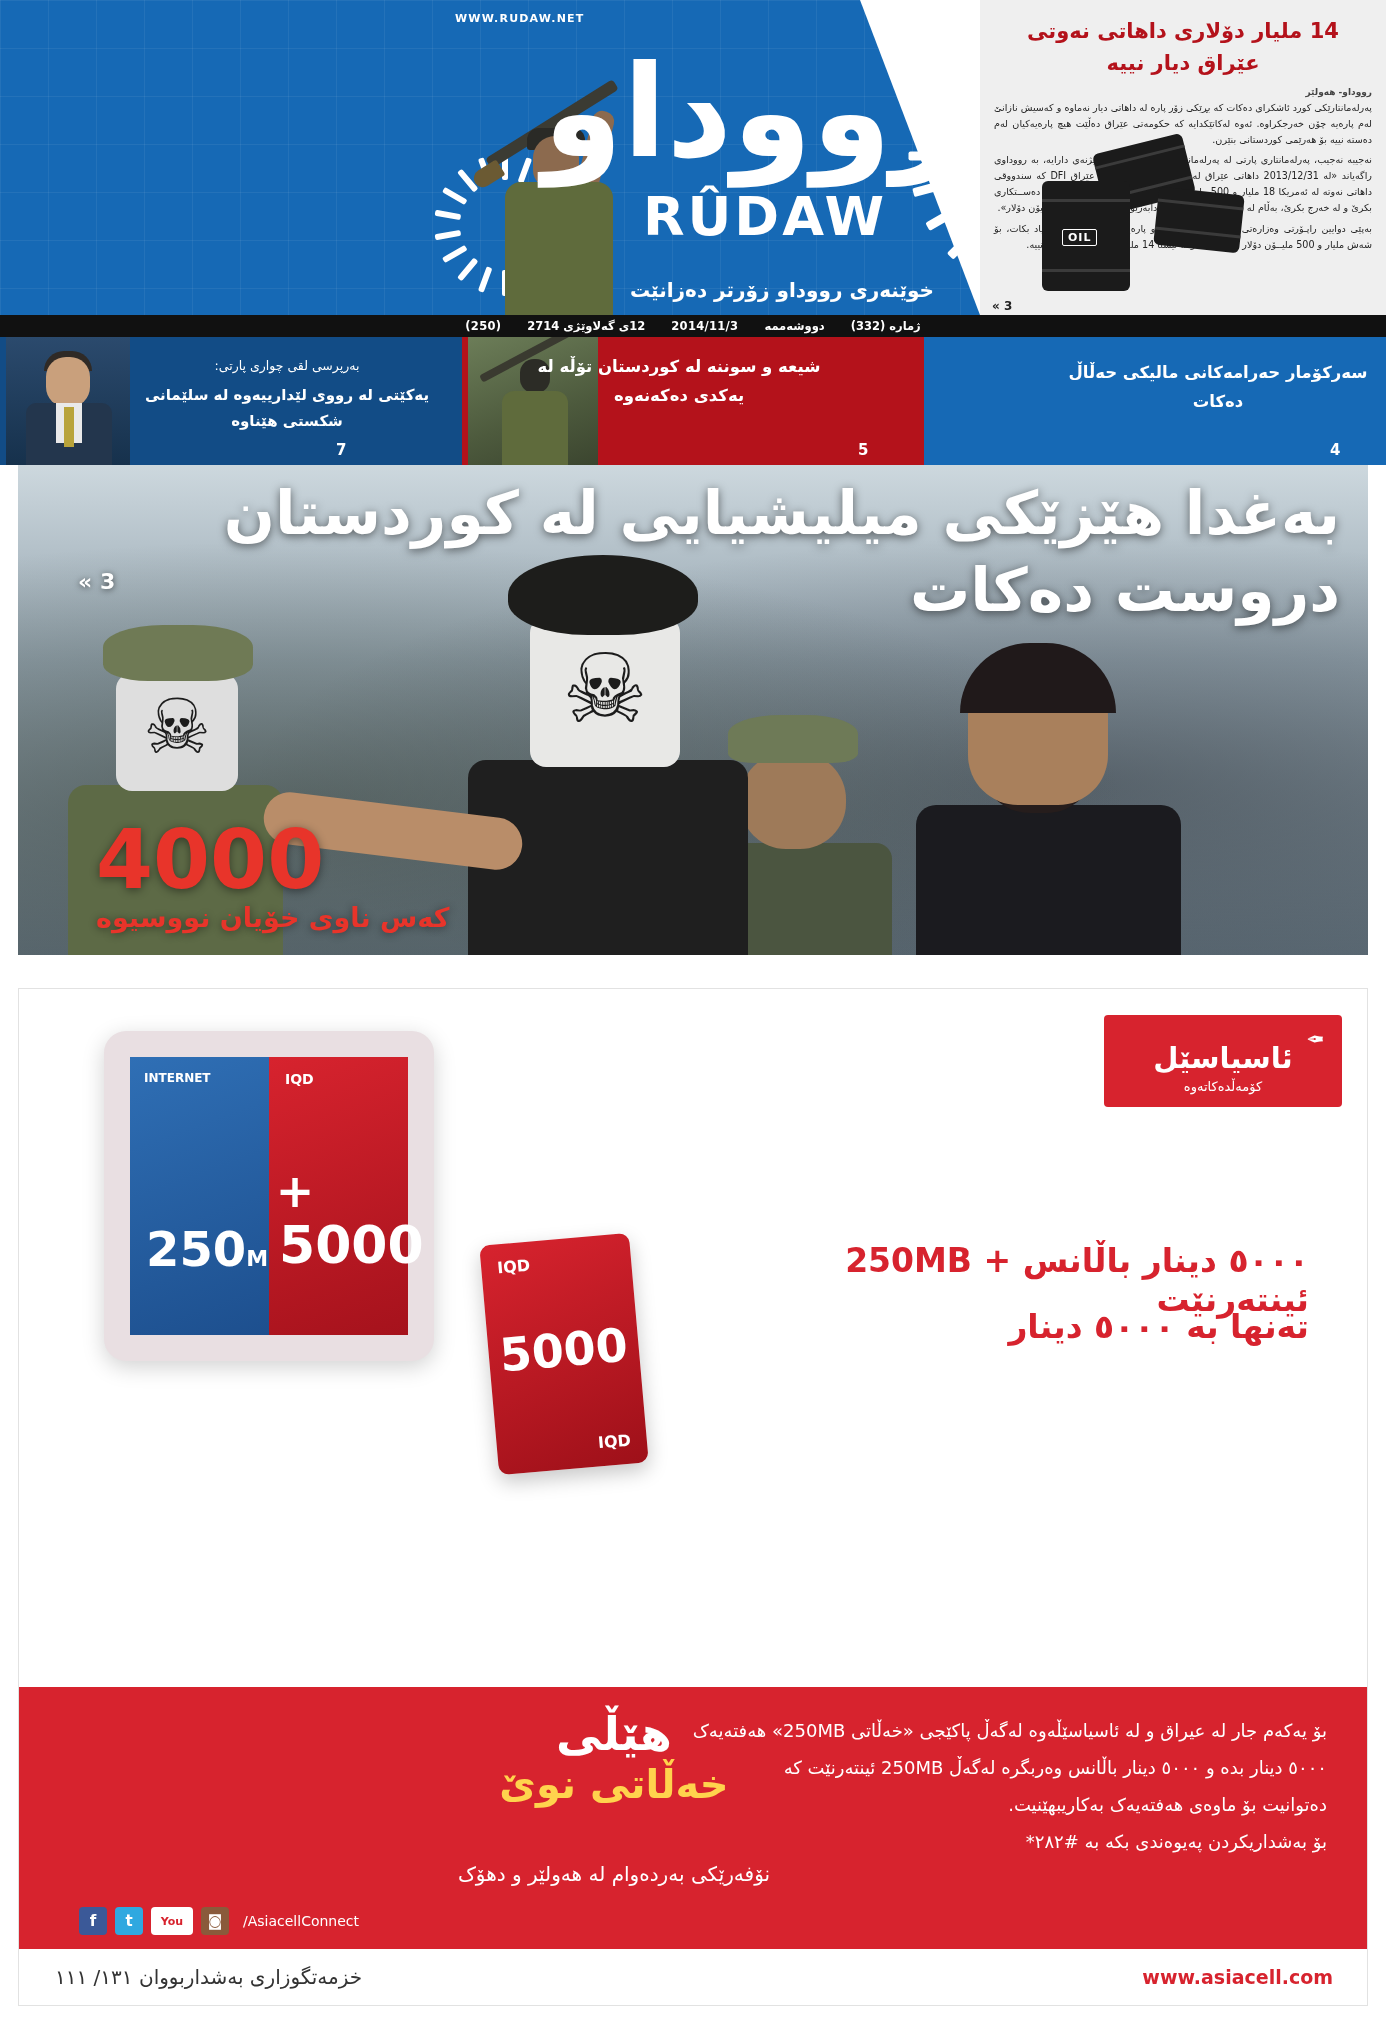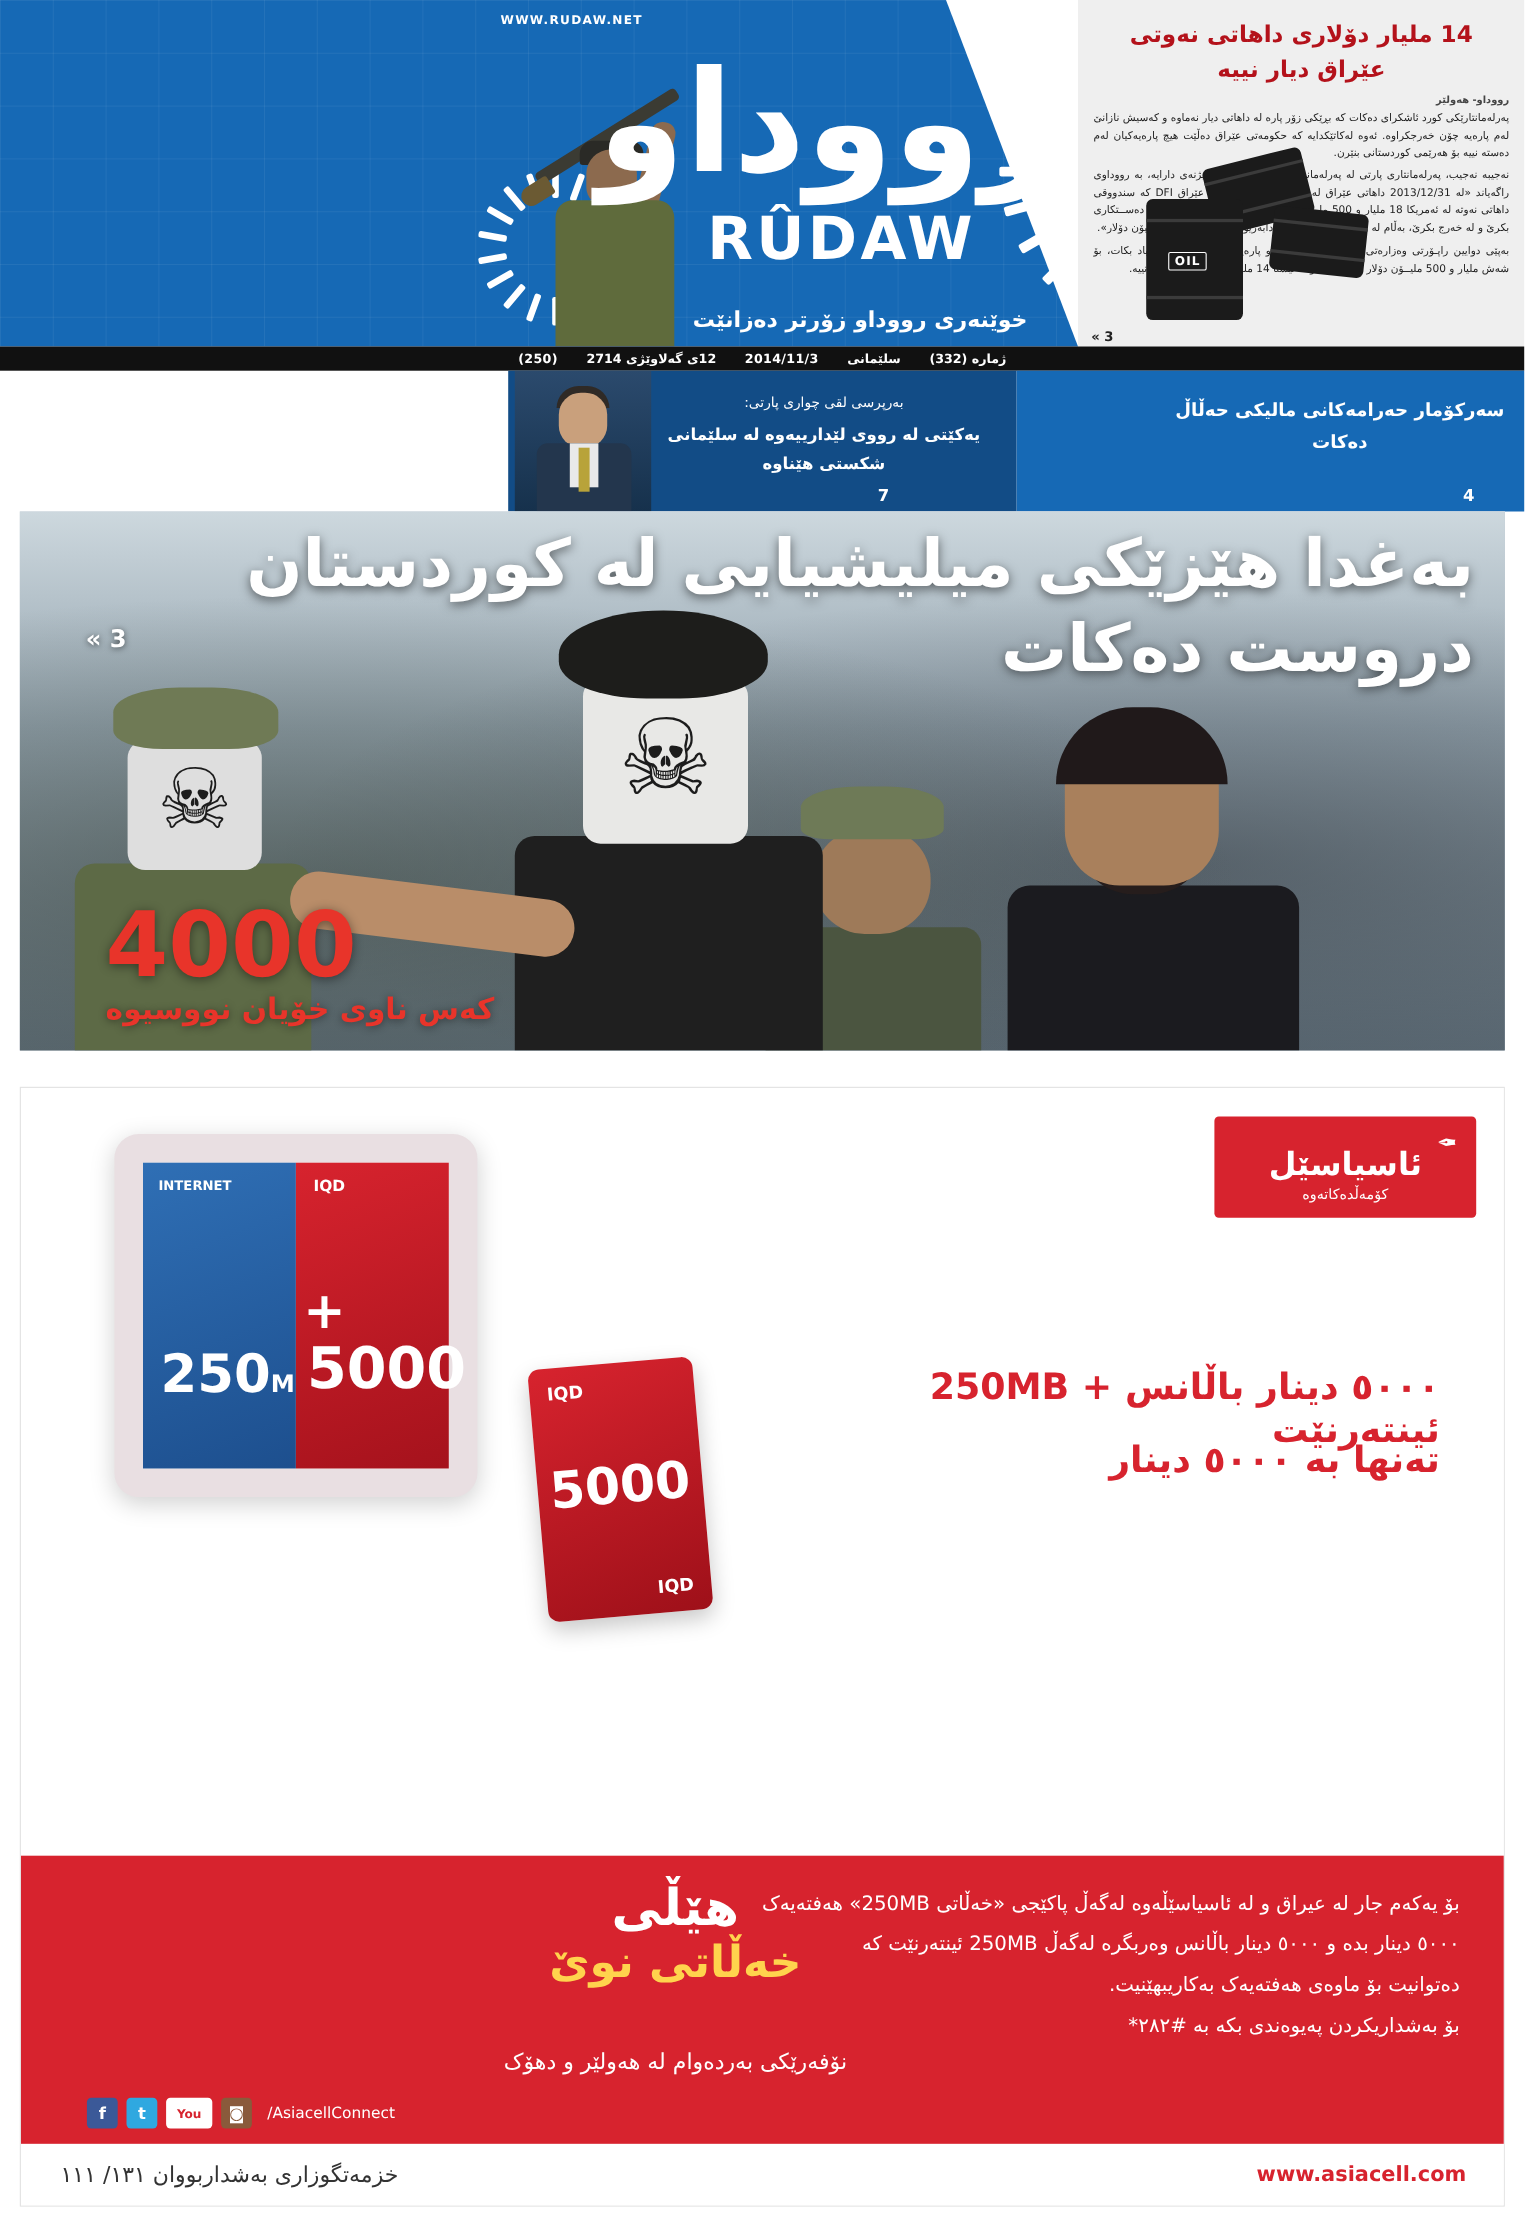--- a/index.html
+++ b/index.html
@@ -709,33 +709,42 @@
             <div class="rim" style="top:88px"></div>
           <div class="barrel-label" style="left:20px; top:48px;">OIL</div>
         </div>
       </div>
       <div class="oil-page-ref">3 »</div>
     </div>
   </div>
 
   <div class="datebar">
     <span>ژمارە (332)</span>
-    <span>سلێمانی</span>
+    <span>دووشەممە</span>
     <span>2014/11/3</span>
     <span>12ی گەلاوێژی 2714</span>
     <span>(250)</span>
   </div>
 
   <div class="teasers">
 
     <div class="teaser t1">
       <div class="txt">سەرکۆمار حەرامەکانی مالیکی حەڵاڵ دەکات</div>
       <div class="num">4</div>
     </div>
 
+    <div class="teaser t2">
+      <div class="t-photo-fighter">
+        <div class="rpg"></div>
+        <div class="h"></div>
+        <div class="b"></div>
+      </div>
+      <div class="txt">شیعە و سوننە لە کوردستان تۆڵە لە یەکدی دەکەنەوە</div>
+      <div class="num">5</div>
+    </div>
 
     <div class="teaser t3">
       <div class="t-photo-man">
         <div class="hair"></div>
         <div class="face"></div>
         <div class="suit"></div>
         <div class="shirt"></div>
         <div class="tie"></div>
       </div>
       <div class="txt">

